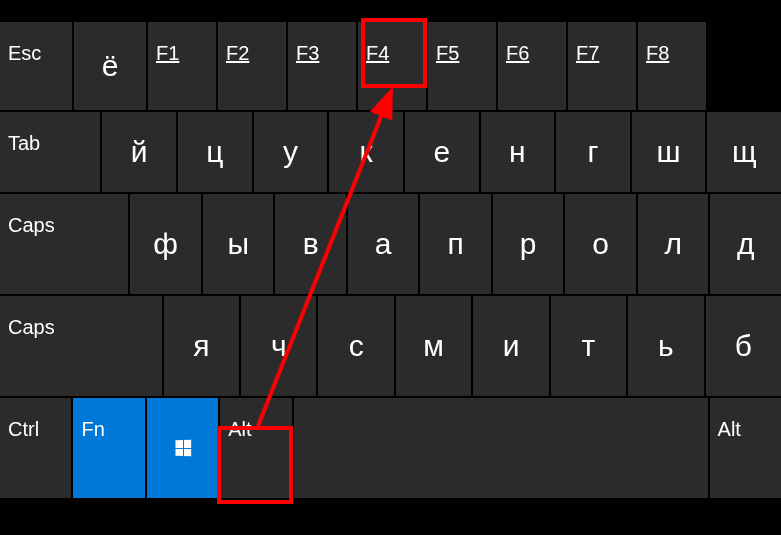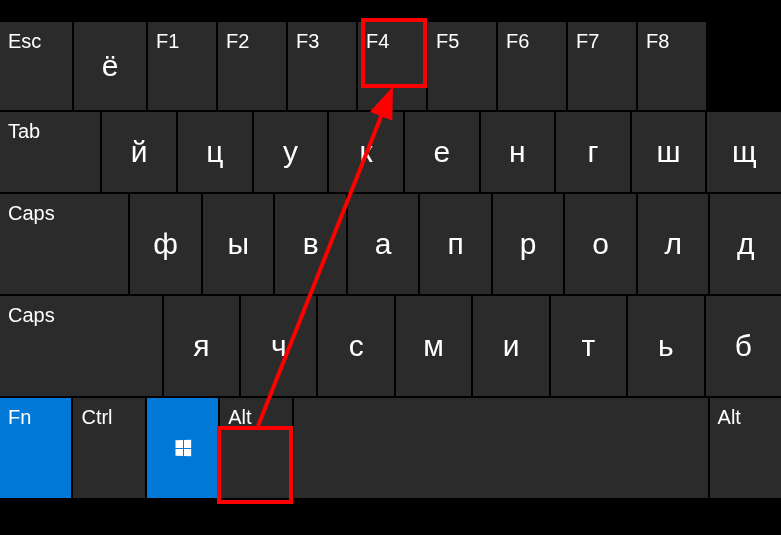--- a/index.html
+++ b/index.html
@@ -27,34 +27,34 @@
     background: #2b2b2b;
     color: #fff;
     position: relative;
     font-size: 22px;
     font-weight: 300;
     user-select: none;
     cursor: pointer;
     display: flex;
     align-items: flex-start;
     justify-content: flex-start;
-    padding: 8px 8px;
+    padding: 20px 8px;
   }
   .key.small-label { font-size: 20px; }
   .key.letter { font-size: 30px; align-items: center; justify-content: center; padding:0; }
   .row1 .key { height: 88px; }
   .row2 .key { height: 80px; }
   .row3 .key { height: 100px; }
   .row4 .key { height: 100px; }
   .row5 .key { height: 100px; }
 
   
   .w-esc  { width: 72px; }
   .w-yo   { width: 72px; }
-  .w-fn   { width: 68px; }
+  .w-fn   { width: 68px; text-decoration: underline; }
   .w-tab  { width: 102px; }
   .w-q    { width: 75px; }
   .w-caps { width: 142px; }
   .w-c    { width: 79px; }
   .w-shift{ width: 180px; }
   .w-s    { width: 85px; }
   .w-fnk  { width: 72px; }
   .w-ctrl { width: 72px; }
   .w-win  { width: 72px; }
   .w-alt  { width: 72px; }
@@ -134,22 +134,22 @@
     <div class="key w-s letter">ч</div>
     <div class="key w-s letter">с</div>
     <div class="key w-s letter">м</div>
     <div class="key w-s letter">и</div>
     <div class="key w-s letter">т</div>
     <div class="key w-s letter">ь</div>
     <div class="key w-s letter">б</div>
   </div>
 
   <div class="row row5">
+    <div class="key w-ctrl small-label">Ctrl</div>
     <div class="key fn w-fnk small-label">Fn</div>
-    <div class="key w-ctrl small-label">Ctrl</div>
     <div class="key win w-win">
       <span class="win-icon">
         <span></span>
           <span></span>
           <span></span>
           <span></span>
       </span>
     </div>
     <div class="key w-alt small-label">Alt</div>
     <div class="key w-space"></div>

